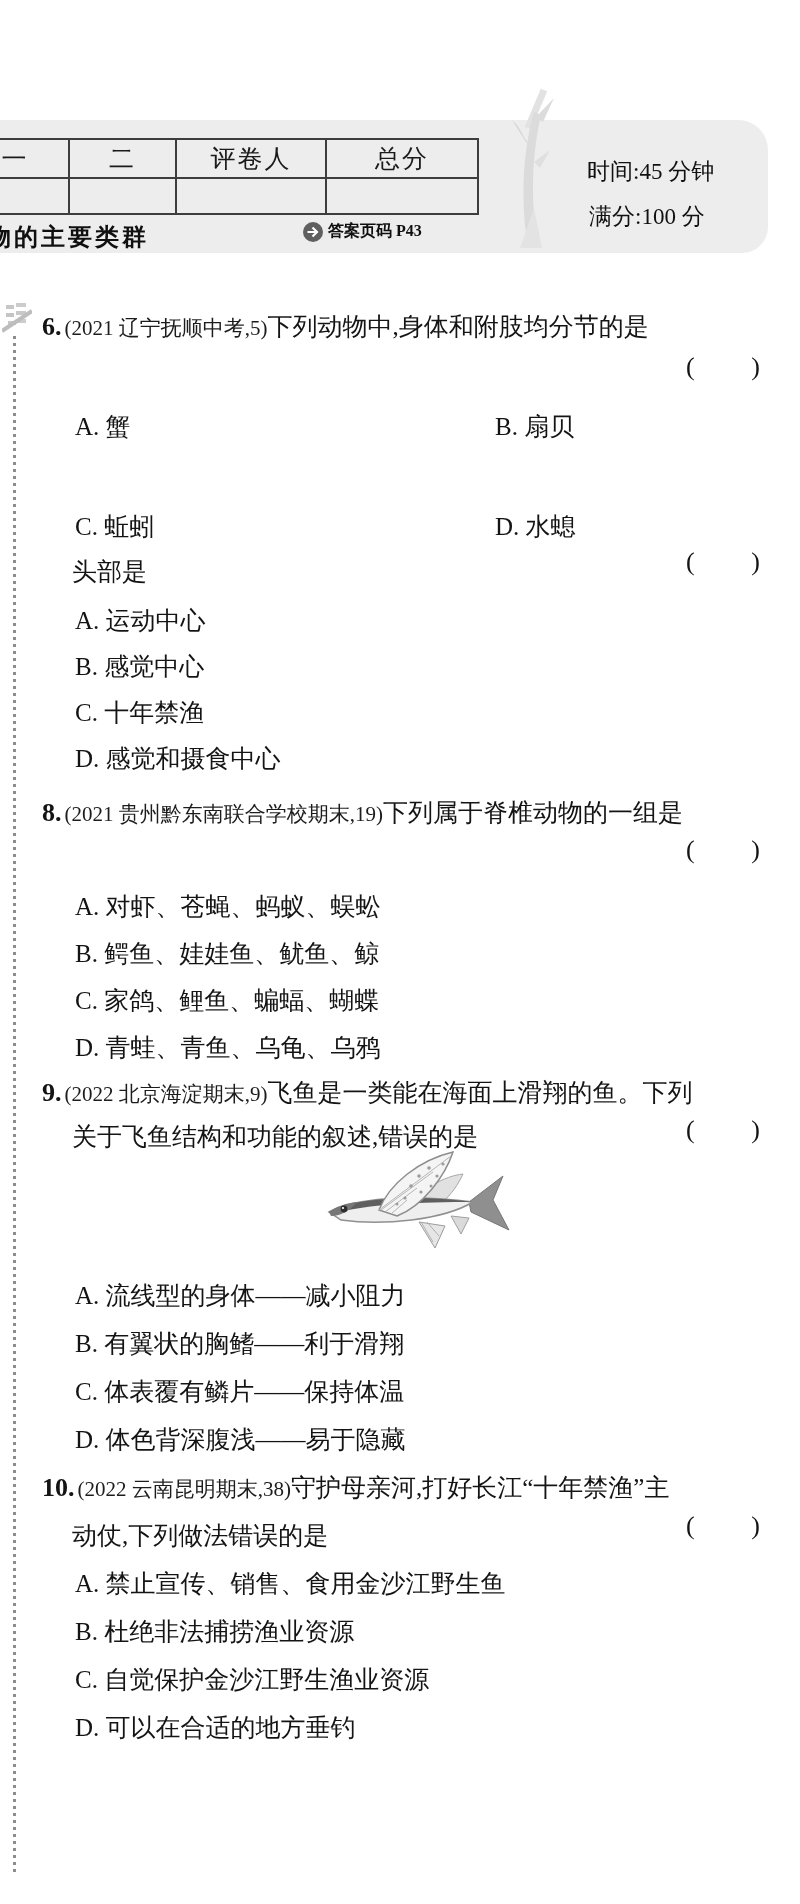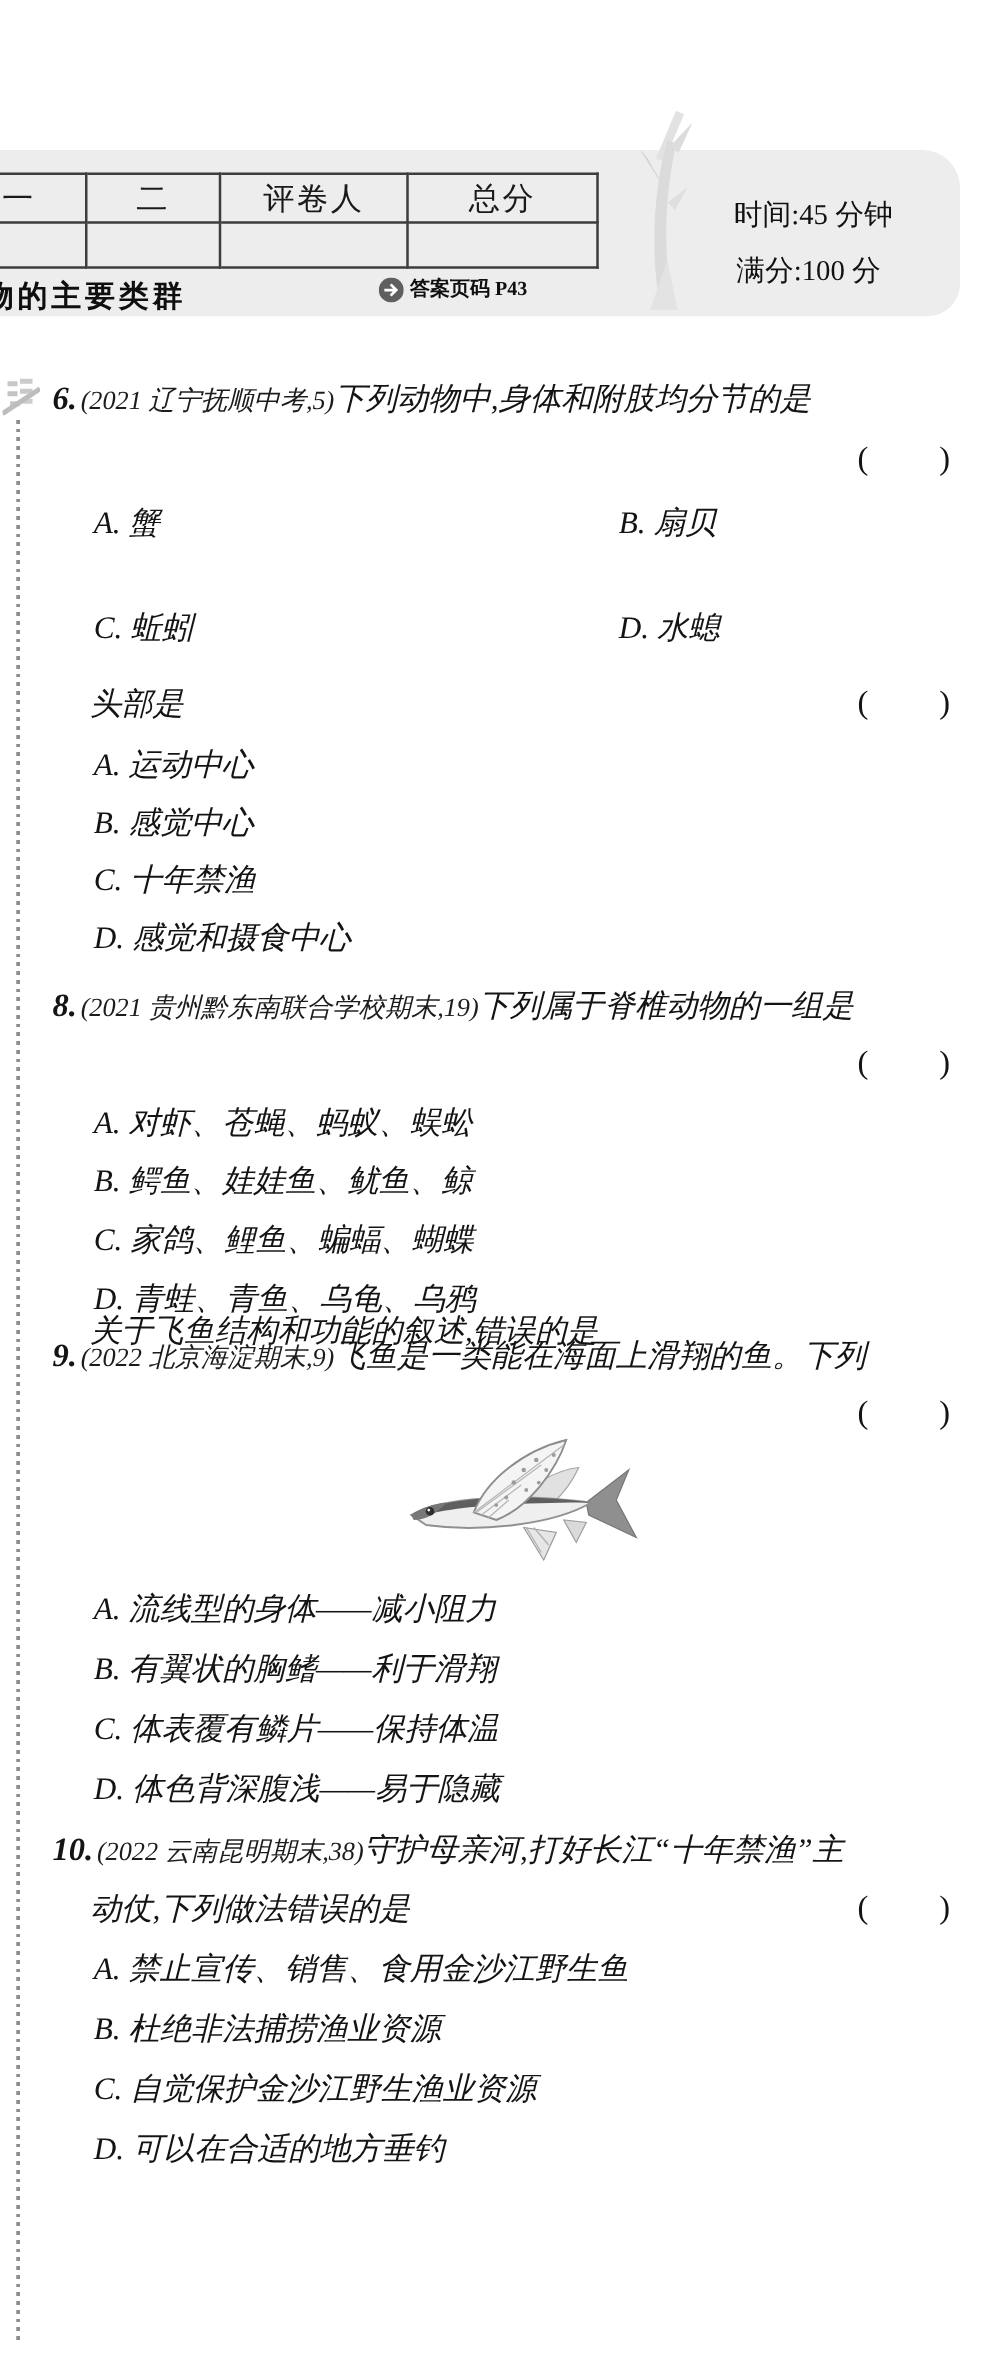--- a/index.html
+++ b/index.html
@@ -17,21 +17,21 @@
   .meta{position:absolute;font-size:23px;color:#111;white-space:nowrap;}
   .section-partial{position:absolute;left:-13px;top:221px;font-size:24px;font-weight:bold;
         color:#0f0f0f;white-space:nowrap;letter-spacing:3px;}
   .answer-row{position:absolute;left:303px;top:221px;display:flex;align-items:center;
         font-size:16px;font-weight:bold;color:#0f0f0f;white-space:nowrap;}
   .answer-row svg{margin-right:5px;}
   
   .dotline{position:absolute;left:13px;top:336px;width:3px;height:1540px;
         background:repeating-linear-gradient(to bottom,#8d8d8d 0 3px,transparent 3px 7px);}
   
-  .row{position:absolute;left:42px;white-space:nowrap;font-size:25px;line-height:34px;color:#141414;font-style:italic;}
+  .row{position:absolute;left:42px;white-space:nowrap;font-size:25px;line-height:50px;color:#141414;}
   .row.cont{left:72px;}
   .row.opt{left:75px;}
   .qnum{font-weight:bold;font-size:26px;margin-right:3px;}
   .qsrc{font-size:21px;color:#1c1c1c;}
   .stem{font-size:25px;}
   .bracket{position:absolute;left:686px;width:74px;display:inline-flex;
         justify-content:space-between;font-size:26px;color:#141414;}
   .optcol2{position:absolute;left:420px;top:0;}
   .opt2wrap{position:relative;}
   .deco{position:absolute;}
@@ -129,21 +129,21 @@
     <span>)</span>
   </div>
   <div class="row opt" style="top:882px;">A. 对虾、苍蝇、蚂蚁、蜈蚣</div>
   <div class="row opt" style="top:929px;">B. 鳄鱼、娃娃鱼、鱿鱼、鲸</div>
   <div class="row opt" style="top:976px;">C. 家鸽、鲤鱼、蝙蝠、蝴蝶</div>
   <div class="row opt" style="top:1023px;">D. 青蛙、青鱼、乌龟、乌鸦</div>
 
   <div class="row" style="top:1068px;">
     <span class="qnum">9.</span><span class="qsrc">(2022 北京海淀期末,9)</span><span class="stem">飞鱼是一类能在海面上滑翔的鱼。下列</span>
   </div>
-  <div class="row cont" style="top:1049px;">
+  <div class="row cont" style="top:1112px;">
     <span class="stem">关于飞鱼结构和功能的叙述,错误的是</span>
   </div>
   <div class="bracket" style="top:1115px;">
     <span>(</span>
     <span>)</span>
   </div>
 
   <svg class="deco" style="left:323px;top:1150px;" width="190" height="105" viewBox="0 0 190 105">
 
     <path d="M146,52 L180,26 L170,50 L186,80 L148,62 Z" fill="#8f8f8f" stroke="#777" stroke-width="1"></path>

